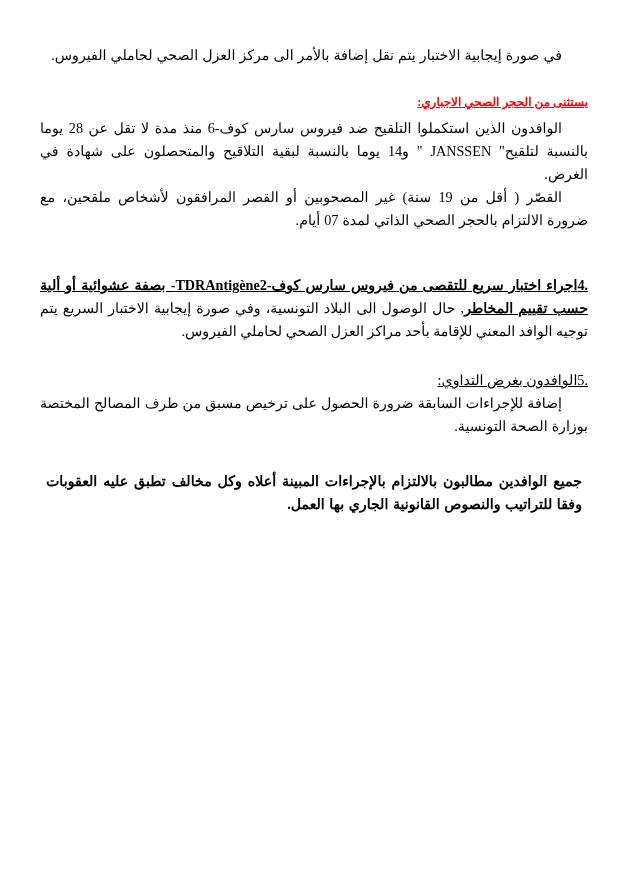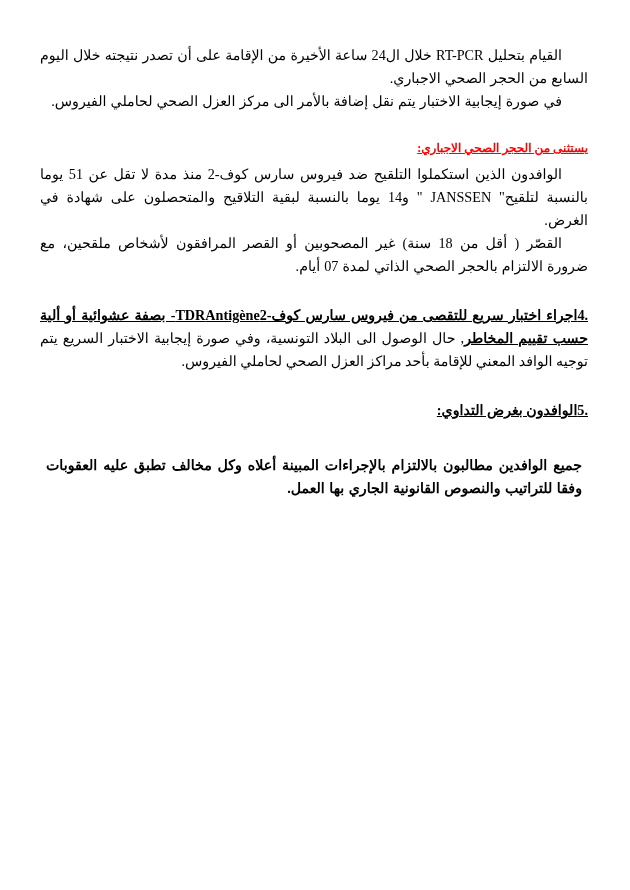--- a/index.html
+++ b/index.html
@@ -59,28 +59,29 @@
     direction: rtl;
     line-height: 1.5;
     letter-spacing: 0px;
   }
   .sec4-wrap {
     font-size: 14.2px;
     line-height: 1.62;
     direction: rtl;
     text-align: justify;
     text-align-last: right;
+    margin-top: 16px;
   }
   .sec4-head {
     font-weight: bold;
     text-decoration: underline;
   }
   .sec5-head {
     text-align: center;
-    font-weight: bold;
+    font-weight: normal;
     font-size: 14.2px;
     direction: rtl;
     line-height: 1.6;
   }
   .sec5-head .u { text-decoration: underline; }
 
   .final-para {
     font-weight: bold;
     font-size: 14.2px;
     line-height: 1.62;
@@ -91,45 +92,45 @@
     word-spacing: 1px;
   }
   .num { direction: ltr; unicode-bidi: embed; }
 </style>
 </head>
 <body>
 
 <div class="page">
   <div class="doc-body">
 
-    <p class="para">القيام بتحليل RT-PCR  خلال ال24 ساعة الأخيرة من الإقامة على أن تصدر نتيجته خلال اليوم السابع من الحجر الصحي الاجباري.</p>
 
     <p class="para">في صورة إيجابية الاختبار يتم نقل إضافة بالأمر الى مركز العزل الصحي لحاملي الفيروس.</p>
 
     <div class="spacer-l"></div>
 
     <p class="red-heading">يستثنى من الحجر الصحي الاجباري:</p>
 
     <div class="spacer-xs"></div>
 
-    <p class="para">الوافدون الذين استكملوا التلقيح ضد فيروس سارس كوف-2 منذ مدة لا تقل عن 51 يوما بالنسبة لتلقيح" JANSSEN " و14 يوما بالنسبة لبقية التلاقيح والمتحصلون على شهادة في الغرض.</p>
+    <p class="para">الوافدون الذين استكملوا التلقيح ضد فيروس سارس كوف-6 منذ مدة لا تقل عن 28 يوما بالنسبة لتلقيح" JANSSEN " و14 يوما بالنسبة لبقية التلاقيح والمتحصلون على شهادة في الغرض.</p>
 
-    <p class="para">القصّر ( أقل من 18 سنة) غير المصحوبين أو القصر المرافقون لأشخاص ملقحين، مع ضرورة الالتزام بالحجر الصحي الذاتي لمدة 07 أيام.</p>
+    <p class="para">القصّر ( أقل من 19 سنة) غير المصحوبين أو القصر المرافقون لأشخاص ملقحين، مع ضرورة الالتزام بالحجر الصحي الذاتي لمدة 07 أيام.</p>
 
     <div class="spacer-l"></div>
 
     <div class="sec4-wrap">
       <span class="sec4-head num">4.</span><span class="sec4-head">اجراء   اختبار  سريع  للتقصى  من  فيروس  سارس  كوف-2</span><span class="sec4-head lat">Antigène</span><span class="sec4-head lat">TDR</span><span class="sec4-head">-  بصفة  عشوائية أو ألية  حسب  تقييم المخاطر</span><span>, حال الوصول الى البلاد التونسية، وفي صورة إيجابية الاختبار السريع يتم توجيه الوافد المعني للإقامة بأحد مراكز العزل الصحي لحاملي الفيروس.</span>
     </div>
 
     <div class="spacer-l"></div>
 
     <p class="sec5-head">
       <span class="u num">5.</span><span class="u">الوافدون بغرض التداوي:</span>
     </p>
 
+    <p class="para">إضافة للإجراءات السابقة ضرورة الحصول على ترخيص مسبق من طرف المصالح المختصة بوزارة الصحة التونسية.</p>
 
     <div class="spacer-xl"></div>
 
     <p class="final-para">جميع الوافدين مطالبون بالالتزام بالإجراءات المبينة أعلاه وكل مخالف تطبق عليه العقوبات وفقا للتراتيب والنصوص القانونية الجاري بها العمل.</p>
 
   </div>
 </div>
 
 </body></html>

